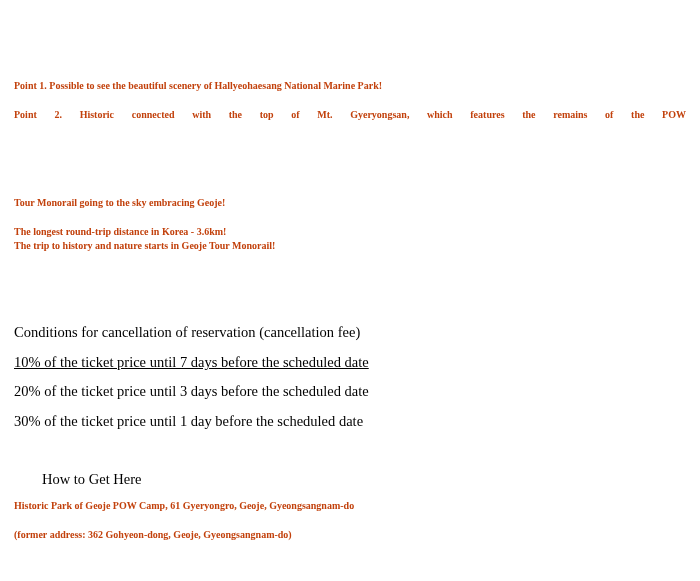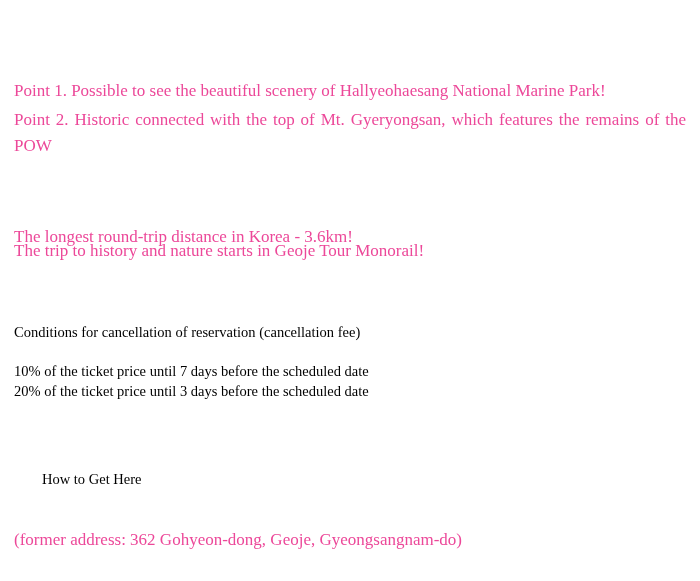--- a/index.html
+++ b/index.html
@@ -21,24 +21,24 @@
     box-sizing: border-box;
     padding: 0 14px;
   }
   .block {
     position: absolute;
     left: 14px;
     right: 14px;
   }
   .bold-serif {
     font-family: "Liberation Serif", serif;
-    font-weight: normal;
-    font-size: 17px;
+    font-weight: bold;
+    font-size: 10px;
     line-height: 1.55;
-    color: #ec4899;
+    color: #c2410c;
   }
   .reg-serif {
     font-family: "Liberation Serif", serif;
     font-weight: normal;
     font-size: 14.5px;
     line-height: 1.55;
     color: #000;
   }
   .point1 { top: 78px; }
   .point2 { top: 107px; }
@@ -48,21 +48,21 @@
   }
   .p2l1 {
     display: block;
     text-align: justify;
     text-align-last: justify;
   }
   .tag1 { top: 195px; }
   .tag2 { top: 224px; }
   .tag3 { top: 238px; }
   .cond-title { top: 321px; }
-  .cond-1 { top: 360px; }
+  .cond-1 { top: 351px; text-decoration: underline; }
   .cond-2 { top: 380px; }
   .cond-3 { top: 410px; }
   .how-title { top: 468px; margin-left: 28px; }
   .addr-1 { top: 498px; }
   .addr-2 { top: 527px; }
 </style>
 </head>
 <body>
 
 <div class="page">
@@ -72,23 +72,26 @@
     <span>Possible to see the beautiful scenery of Hallyeohaesang National Marine Park!</span>
   </div>
 
   <div class="block bold-serif point2">
     <span class="p2l1">
       <span>Point 2.</span>
       <span>Historic  connected  with  the  top  of  Mt.  Gyeryongsan,  which  features  the  remains  of  the  POW</span>
     </span>
   </div>
 
+  <div class="block bold-serif tag1">Tour Monorail going to the sky embracing Geoje!</div>
   <div class="block bold-serif tag2">The longest round-trip distance in Korea - 3.6km!</div>
   <div class="block bold-serif tag3">The trip to history and nature starts in Geoje Tour Monorail!</div>
 
   <div class="block reg-serif cond-title">Conditions for cancellation of reservation (cancellation fee)</div>
   <div class="block reg-serif cond-1">10% of the ticket price until 7 days before the scheduled date</div>
   <div class="block reg-serif cond-2">20% of the ticket price until 3 days before the scheduled date</div>
+  <div class="block reg-serif cond-3">30% of the ticket price until 1 day before the scheduled date</div>
 
   <div class="block reg-serif how-title">How to Get Here</div>
+  <div class="block bold-serif addr-1">Historic Park of Geoje POW Camp, 61 Gyeryongro, Geoje, Gyeongsangnam-do</div>
   <div class="block bold-serif addr-2">(former address: 362 Gohyeon-dong, Geoje, Gyeongsangnam-do)</div>
 
 </div>
 
 </body></html>

